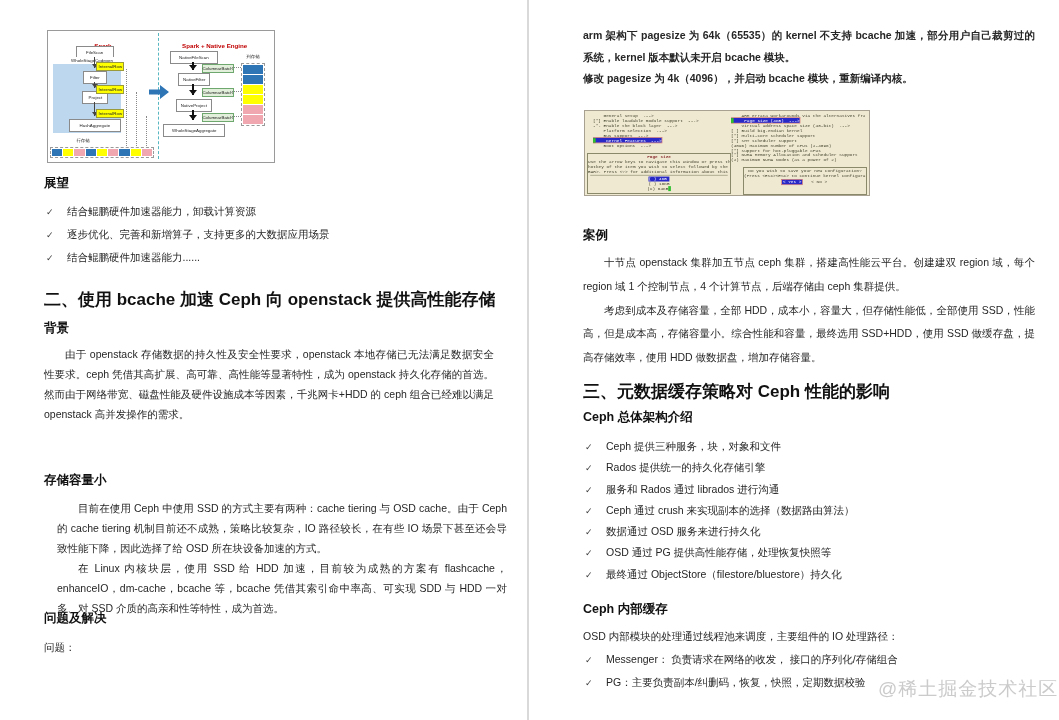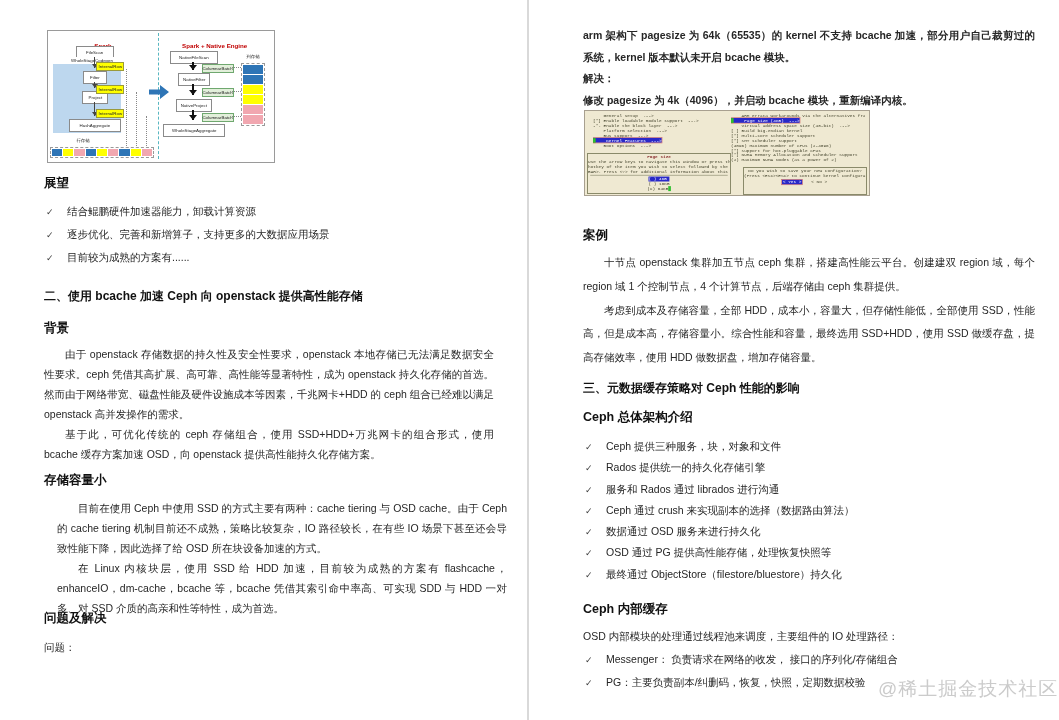--- a/index.html
+++ b/index.html
@@ -4,21 +4,21 @@
 <style>
   html,body{margin:0;padding:0;background:#fff;}
   .canvas{position:relative;width:1059px;height:720px;background:#fff;overflow:hidden;
           font-family:"Liberation Sans","DejaVu Sans",sans-serif;color:#262626;}
   .abs{position:absolute;}
   .page{position:absolute;top:0;height:720px;}
   .page-left{left:0;width:569px;}
   .page-right{left:583px;width:452px;}
   .page-divider{position:absolute;left:527px;top:0;width:2px;height:720px;background:#d9d9d9;}
 
-  .h1{font-size:12px;font-weight:bold;color:#111;}
+  .h1{font-size:17px;font-weight:bold;color:#111;}
   .h2{font-size:12.5px;font-weight:bold;color:#111;}
   .body-sm{font-size:10.5px;}
   .para p{margin:0;text-indent:2em;text-align:justify;}
   .lh20 p, .lh20{line-height:20px;}
   .lh21 p, .lh21{line-height:21.5px;font-weight:bold;}
   .lh23 p, .lh23{line-height:23.8px;}
   .noindent p{text-indent:0;}
 
   .bullet{display:flex;align-items:baseline;font-size:10.5px;}
   .lhb22 .bullet{line-height:22px;}
@@ -185,48 +185,46 @@
         <div class="bullet">
           <span class="bullet-mark">✓</span>
           <span>结合鲲鹏硬件加速器能力，卸载计算资源</span>
         </div>
         <div class="bullet">
           <span class="bullet-mark">✓</span>
           <span>逐步优化、完善和新增算子，支持更多的大数据应用场景</span>
         </div>
         <div class="bullet">
           <span class="bullet-mark">✓</span>
-          <span>目前较为成熟的方案有......</span>
+          <span>结合鲲鹏硬件加速器能力......</span>
         </div>
       </div>
 
     <div class="abs h1" style="left:44px;top:288px">二、使用 bcache 加速 Ceph 向 openstack 提供高性能存储</div>
     <div class="abs h2" style="left:44px;top:320px">背景</div>
     <div class="abs para body-sm lh20" style="left:44px;top:344px;width:450px">
       <p>由于 openstack 存储数据的持久性及安全性要求，openstack 本地存储已无法满足数据安全性要求。ceph 凭借其高扩展、高可靠、高性能等显著特性，成为 openstack 持久化存储的首选。然而由于网络带宽、磁盘性能及硬件设施成本等因素，千兆网卡+HDD 的 ceph 组合已经难以满足 openstack 高并发操作的需求。</p>
-      <p>基于此，可优化传统的 ceph 存储组合，使用 SSD+HDD+万兆网卡的组合形式，使用 bcache 缓存方案加速 OSD，向 openstack 提供高性能持久化存储方案。</p>
     </div>
 
     <div class="abs h2" style="left:44px;top:472px">存储容量小</div>
     <div class="abs para body-sm lh20" style="left:57px;top:498px;width:450px">
       <p>目前在使用 Ceph 中使用 SSD 的方式主要有两种：cache tiering 与 OSD cache。由于 Ceph 的 cache tiering 机制目前还不成熟，策略比较复杂，IO 路径较长，在有些 IO 场景下甚至还会导致性能下降，因此选择了给 OSD 所在块设备加速的方式。</p>
       <p>在 Linux 内核块层，使用 SSD 给 HDD 加速，目前较为成熟的方案有 flashcache，enhanceIO，dm-cache，bcache 等，bcache 凭借其索引命中率高、可实现 SDD 与 HDD 一对多、对 SSD 介质的高亲和性等特性，成为首选。</p>
     </div>
 
     <div class="abs h2" style="left:44px;top:610px">问题及解决</div>
     <div class="abs body-sm" style="left:44px;top:641px">问题：</div>
   </div>
 
   <div class="page-divider"></div>
 
   <div class="page page-right">
 
     <div class="abs para body-sm lh21 noindent" style="left:0;top:25px;width:452px">
       <p>arm 架构下 pagesize 为 64k（65535）的 kernel 不支持 bcache 加速，部分用户自己裁剪过的系统，kernel 版本默认未开启 bcache 模块。</p>
-      <p>解决：</p>
       <p>修改 pagesize 为 4k（4096），并启动 bcache 模块，重新编译内核。</p>
     </div>
 
     <div class="screenshot">
       <div class="console-panel" style="left:8px;top:2px;width:136px;height:38px">
         <div class="scalewrap">
             <div class="cmenu"><span>    General setup  ---&gt;</span></div>
             <div class="cmenu"><span>[*] Enable loadable module support  ---&gt;</span></div>
             <div class="cmenu"><span>-*- Enable the block layer  ---&gt;</span></div>
             <div class="cmenu"><span>    Platform selection  ---&gt;</span></div>

